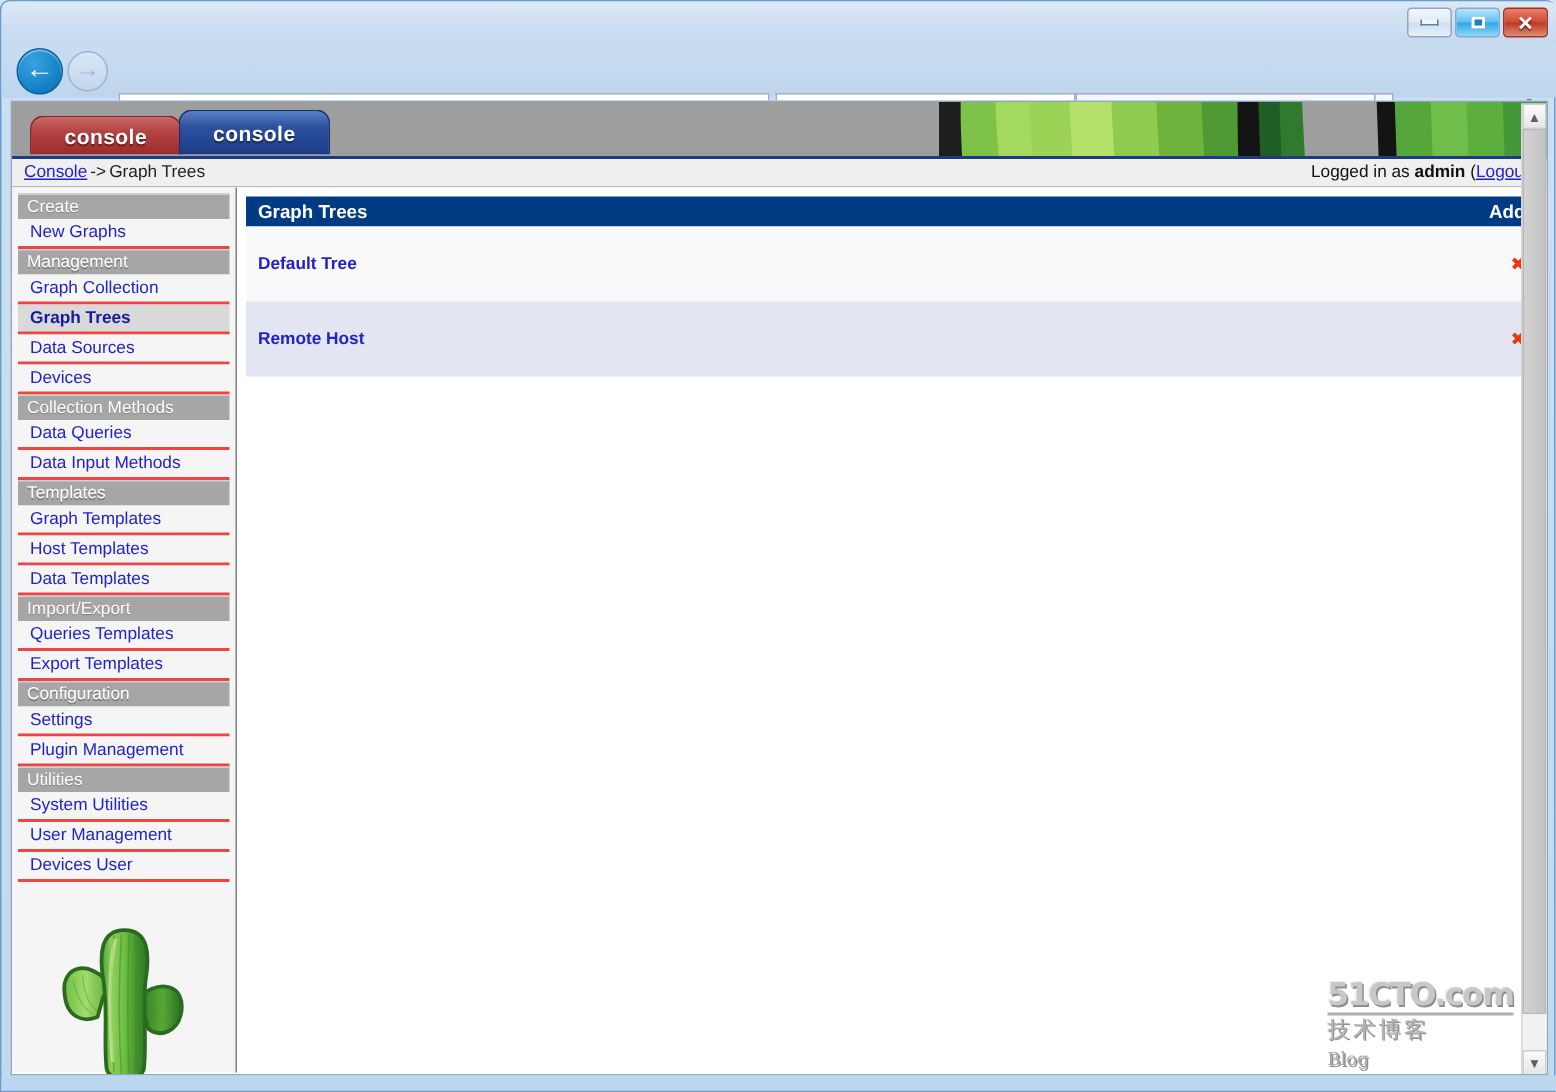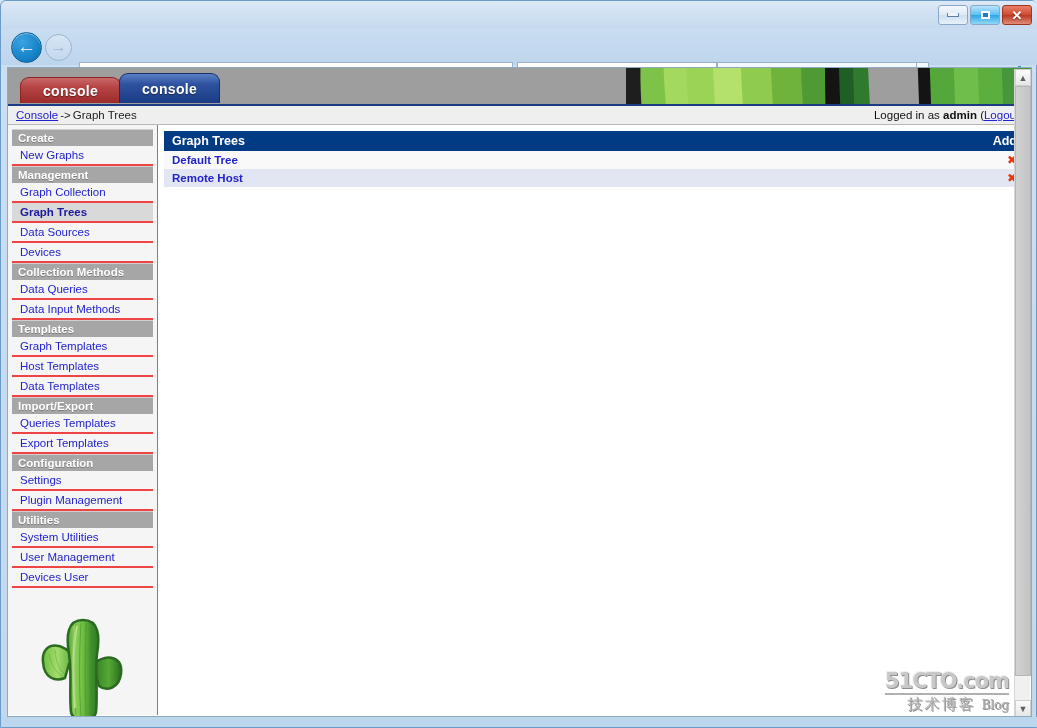--- a/index.html
+++ b/index.html
@@ -303,21 +303,21 @@
     width: 150px;
     flex: 0 0 150px;
     background: #f5f5f5;
     border-right: 1px solid #808080;
     padding-top: 4px;
     box-sizing: border-box;
   }
   .menu-head {
     background: #a6a6a6;
     color: #ffffff;
-    font-weight: bold;
+    font-weight: normal;
     font-size: 11.5px;
     padding: 2px 6px;
     margin: 0 4px;
     border-top: 1px solid #cfcfcf;
     text-shadow: 0 1px 0 rgba(0,0,0,.25);
   }
   .menu-item {
     display: block;
     font-size: 11.5px;
     color: #2222cc;
@@ -364,21 +364,21 @@
     background: #6f87ae;
     color: #ffffff;
     font-weight: bold;
     font-size: 11.5px;
     padding: 2px 8px;
   }
   .trow {
     display: flex;
     align-items: flex-end;
     justify-content: space-between;
-    padding: 3px 8px;
+    padding: 19px 8px;
     font-size: 11.5px;
   }
   .trow.odd  { background: #f9f9f9; }
   .trow.even { background: #e2e6f2; }
   .trow a.tree-link {
     color: #2222cc;
     font-weight: bold;
     text-decoration: none;
   }
   .del-x {
@@ -434,24 +434,25 @@
     font-size: 21px;
     letter-spacing: -1px;
     color: #c8c8c8;
     text-shadow: 1px 1px 0 #8d8d8d, -1px -1px 0 #efefef;
     line-height: 1;
     border-bottom: 2px solid #b0b0b0;
     padding-bottom: 1px;
   }
   .wm-bot {
     display: flex;
-    align-items: center;
+    align-items: flex-start;
     justify-content: flex-end;
     gap: 6px;
     margin-top: 2px;
+    flex-direction: column;
   }
   .wm-cn {
     font-family: "DejaVu Sans", sans-serif;
     font-size: 15px;
     color: #b4b4b4;
     text-shadow: 1px 1px 0 #8d8d8d;
     line-height: 1;
     letter-spacing: 2px;
   }
   .wm-blog {

